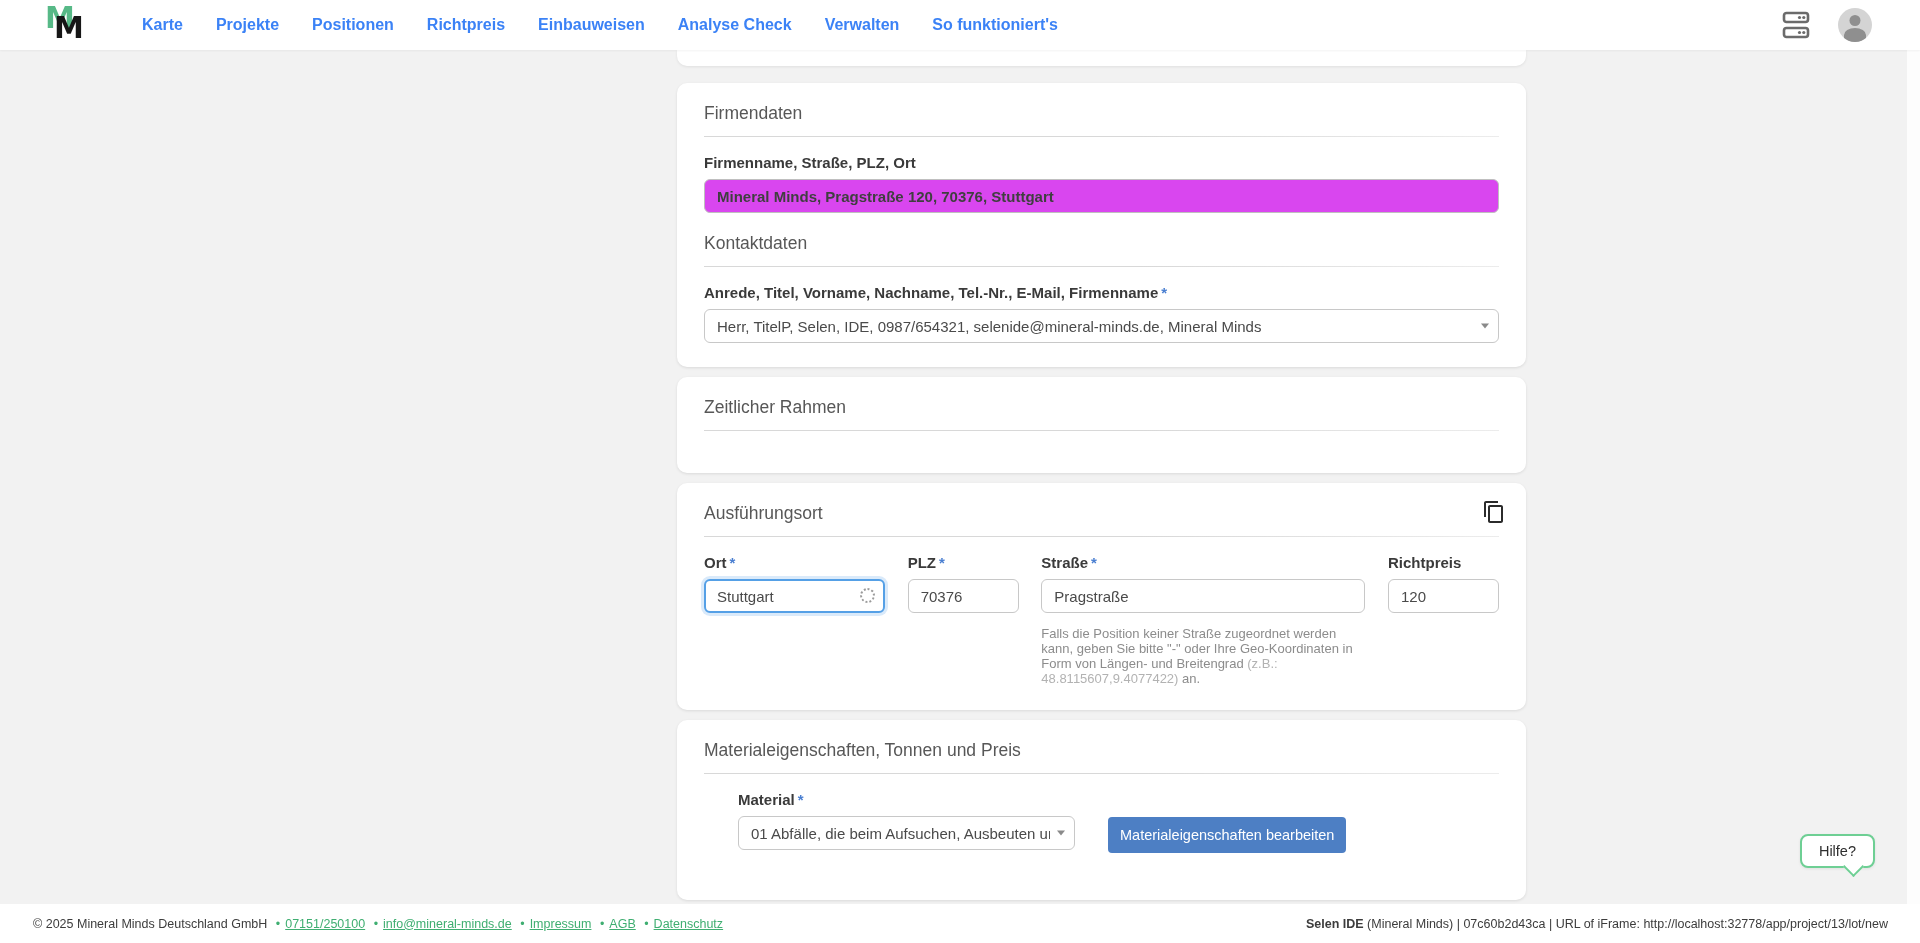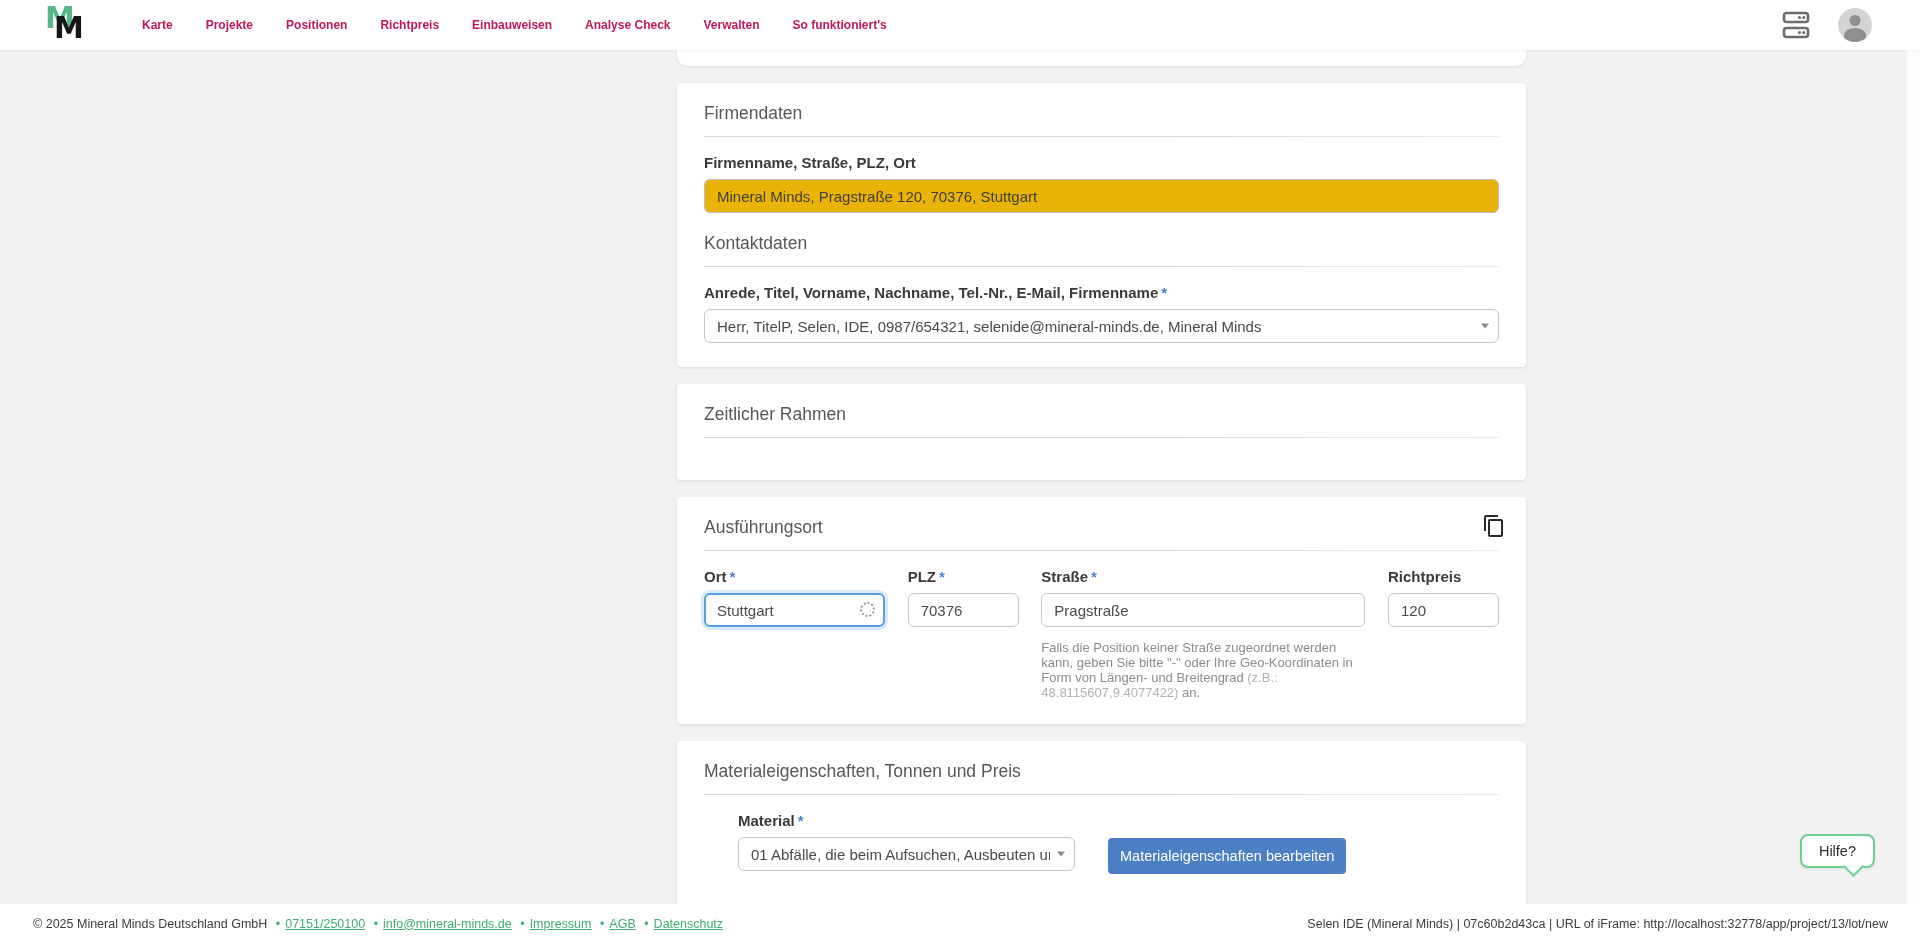--- a/index.html
+++ b/index.html
@@ -7,39 +7,39 @@
   body { font-family:"Liberation Sans", sans-serif; background:#f2f2f2; position:relative; }
 
   
   .topbar { position:absolute; top:0; left:0; width:1920px; height:50px; background:#fff;
             display:flex; align-items:center; z-index:6; box-shadow:0 1px 2px rgba(0,0,0,.05); }
   .logo { margin-left:45px; width:44px; height:44px; position:relative; flex:0 0 auto; }
   .logo .m { position:absolute; font-weight:bold; font-size:30px; line-height:30px; font-family:"DejaVu Sans",sans-serif; }
   .logo .m.green { color:#57b987; left:0; top:0; }
   .logo .m.black { color:#161616; left:9px; top:10px; }
   .nav { display:flex; gap:33px; margin-left:53px; }
-  .nav .nav-item { font-size:12px; font-weight:bold; color:#be185d; cursor:pointer; white-space:nowrap; }
+  .nav .nav-item { font-size:16px; font-weight:bold; color:#3b82f6; cursor:pointer; white-space:nowrap; }
   .top-right { margin-left:auto; margin-right:48px; display:flex; align-items:center; gap:26px; }
   .srv-icon { width:32px; height:32px; cursor:pointer; }
   .avatar { width:34px; height:34px; border-radius:50%; background:#d4d4d4; overflow:hidden; position:relative; cursor:pointer; }
   .avatar .head { position:absolute; left:50%; top:7px; transform:translateX(-50%); width:11px; height:11px; border-radius:50%; background:#8f8f8f; }
   .avatar .body { position:absolute; left:50%; top:20px; transform:translateX(-50%); width:22px; height:14px; border-radius:50% 50% 0 0; background:#8f8f8f; }
 
   
   .content { position:absolute; top:50px; left:677px; width:849px; z-index:1; }
-  .card { background:#fff; border-radius:4px; box-shadow:0 1px 3px rgba(0,0,0,.10);
-          padding:20px 27px 24px; margin-bottom:17px; position:relative; }
+  .card { background:#fff; border-radius:10px; box-shadow:0 1px 3px rgba(0,0,0,.10);
+          padding:20px 27px 24px; margin-bottom:10px; position:relative; }
   .card-stub { height:16px; padding:0; border-radius:0 0 10px 10px; margin-bottom:17px; box-shadow:0 1px 3px rgba(0,0,0,.08); }
   .section-title { font-size:17.5px; font-weight:normal; color:#575757; margin-bottom:12px; }
   .divider { height:1px; background:linear-gradient(to right,#d8d8d8 55%,#ececec); margin-bottom:18px; }
   .flabel { display:block; font-size:15px; font-weight:bold; color:#3a3a3a; margin-bottom:8px; line-height:16px; }
   .req { color:#4a7fd1; margin-left:3px; font-weight:bold; }
   .tinput { display:block; width:100%; height:34px; border:1px solid #c8c8c8; border-radius:6px;
             font-family:"Liberation Sans",sans-serif; font-size:15px; color:#4a4a4a; padding:0 12px; background:#fff; outline:none; }
-  .tinput.disabled { background:#eab308; border-color:#bfbfbf; color:#3f3f3f; }
+  .tinput.disabled { background:#d946ef; border-color:#bfbfbf; color:#3f3f3f;font-weight:bold; }
   .tinput.focused { border:2px solid #55a0e6; box-shadow:0 0 0 3px rgba(85,160,230,.22); padding:0 11px; }
   .select { position:relative; height:34px; border:1px solid #c8c8c8; border-radius:6px; background:#fff;
             display:flex; align-items:center; padding:0 24px 0 12px; font-size:15px; color:#4a4a4a; cursor:pointer; }
   .select .sel-text { overflow:hidden; white-space:nowrap; }
   .sel-arrow { position:absolute; right:9px; top:50%; transform:translateY(-50%);
                width:0; height:0; border-left:4.5px solid transparent; border-right:4.5px solid transparent; border-top:5.5px solid #8a8a8a; }
   .mt20 { margin-top:20px; }
   .row { display:flex; }
   .row-timeframe { gap:30px; }
   .col-380 { width:380px; }
@@ -67,21 +67,21 @@
   .scroll-strip { position:absolute; top:50px; right:0; width:13px; height:854px; background:#fdfdfd; z-index:4; }
   .help-bubble { position:absolute; right:45px; bottom:75px; background:#fff; border:2px solid #6ecf94; border-radius:8px;
                  padding:7px 17px; font-size:14.5px; color:#2e2e2e; z-index:8; cursor:pointer; box-shadow:0 1px 3px rgba(0,0,0,.08); }
   .help-bubble::after { content:""; position:absolute; bottom:-8px; right:12px; width:13px; height:13px; background:#fff;
                         border-right:2px solid #6ecf94; border-bottom:2px solid #6ecf94; transform:rotate(45deg); }
   .footer { position:absolute; left:0; bottom:0; width:1920px; height:39px; background:#fff; z-index:9;
             display:flex; align-items:center; justify-content:space-between; padding:0 32px 0 33px;
             font-size:12.5px; color:#3c3c3c;gap:43px; }
   .footer a { color:#3fae71; text-decoration:underline; cursor:pointer; }
   .footer .sep { color:#3fae71; margin:0 5px; }
-  .footer-right b { font-weight:normal; }
+  .footer-right b { font-weight:bold; }
 </style>
 </head>
 <body>
 
 <div class="topbar">
   <div class="logo">
     <span class="m green">M</span>
     <span class="m black">M</span>
   </div>
   <div class="nav">

